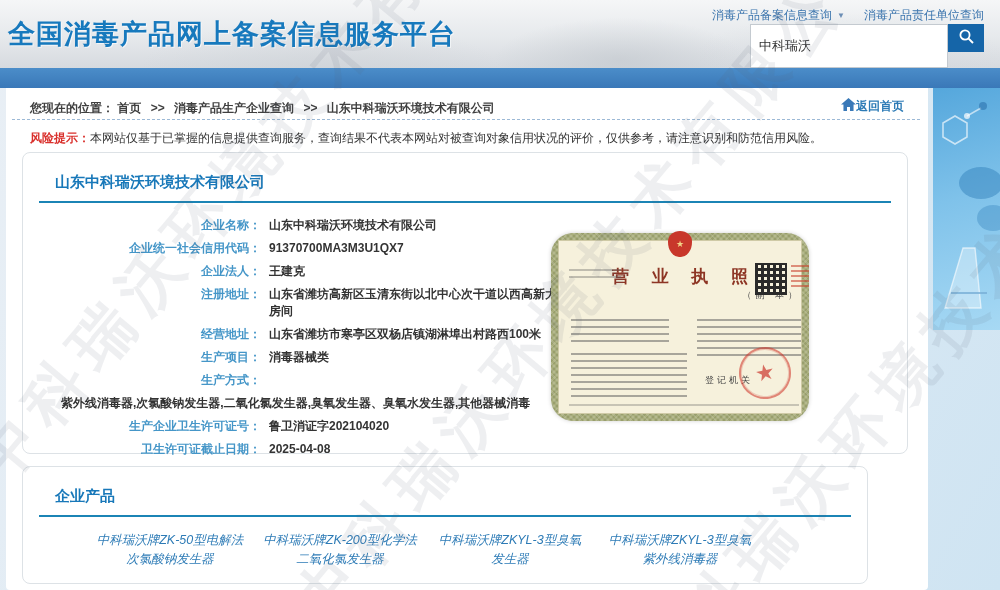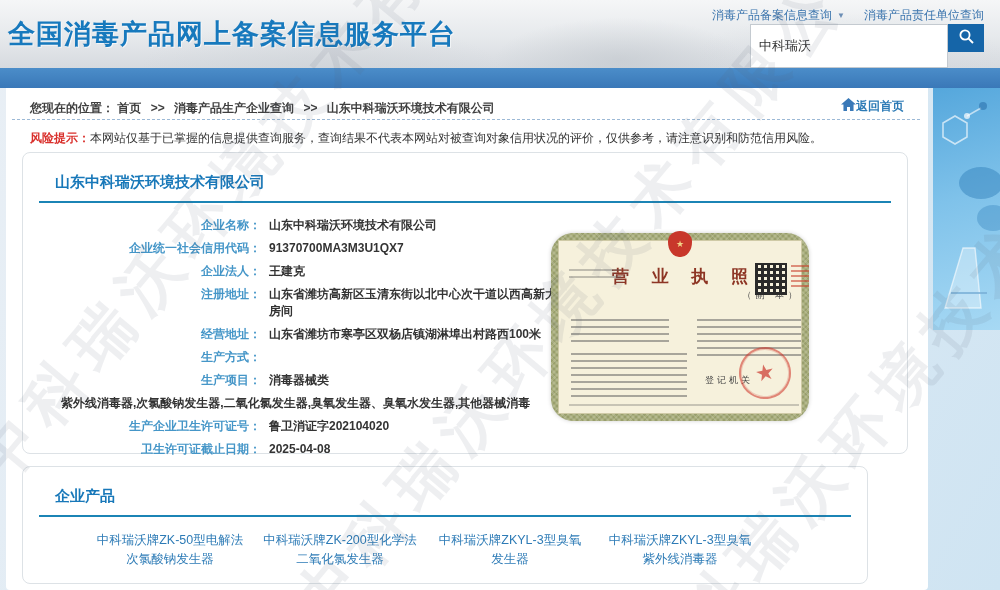--- a/index.html
+++ b/index.html
@@ -99,21 +99,21 @@
   .lic-seal { position:absolute; right:10px; bottom:14px; width:52px; height:52px; border-radius:50%;
              border:2px solid rgba(205,45,35,.55); transform:rotate(-12deg);
              display:flex; align-items:center; justify-content:center;
              box-shadow:inset 0 0 0 1px rgba(205,45,35,.2); }
   .lic-seal::after { content:"★"; color:rgba(200,40,30,.65); font-size:22px; }
   .b-footer { left:10px; bottom:4px; top:auto; width:230px; height:5px; opacity:.6; }
 
   
   .prod-row { position:absolute; left:70px; top:64px; display:flex; gap:16px; }
   .prod-item { width:154px; text-align:center; font-size:12.5px; line-height:1.55;
-             color:#2d7bb6; text-decoration:none; cursor:pointer; }
+             color:#2d7bb6; text-decoration:none; cursor:pointer;font-style:italic; }
 
   
   .wm { position:absolute; font-size:62px; font-weight:bold; letter-spacing:12px;
         color:rgba(85,100,115,.10); white-space:nowrap; transform-origin:0 0;
         transform:rotate(-50deg); pointer-events:none; z-index:60; }
   .wm1 { left:-140px; top:560px; }
   .wm2 { left:180px;  top:700px; }
   .wm3 { left:520px;  top:770px; }
   .wm4 { left:830px;  top:820px; color:rgba(70,120,160,.12); }
 </style>
@@ -200,26 +200,26 @@
       </div>
       <div class="frow">
         <span class="flabel">注册地址：</span>
         <span class="fvalue">山东省潍坊高新区玉清东街以北中心次干道以西高新大厦502房间</span>
       </div>
       <div class="frow">
         <span class="flabel">经营地址：</span>
         <span class="fvalue">山东省潍坊市寒亭区双杨店镇湖淋埠出村路西100米</span>
       </div>
       <div class="frow">
+        <span class="flabel">生产项目：</span>
+        <span class="fvalue">消毒器械类</span>
+      </div>
+      <div class="frow">
         <span class="flabel">生产方式：</span>
         <span class="fvalue"></span>
-      </div>
-      <div class="frow">
-        <span class="flabel">生产项目：</span>
-        <span class="fvalue">消毒器械类</span>
       </div>
       <div class="frow">
         <span class="fvalue">紫外线消毒器,次氯酸钠发生器,二氧化氯发生器,臭氧发生器、臭氧水发生器,其他器械消毒</span>
       </div>
       <div class="frow">
         <span class="flabel">生产企业卫生许可证号：</span>
         <span class="fvalue">鲁卫消证字202104020</span>
       </div>
       <div class="frow">
         <span class="flabel">卫生许可证截止日期：</span>

